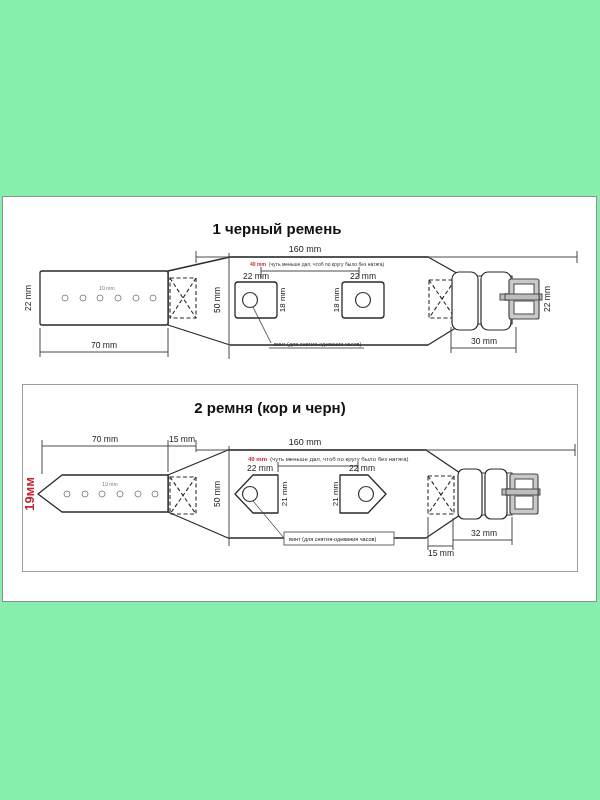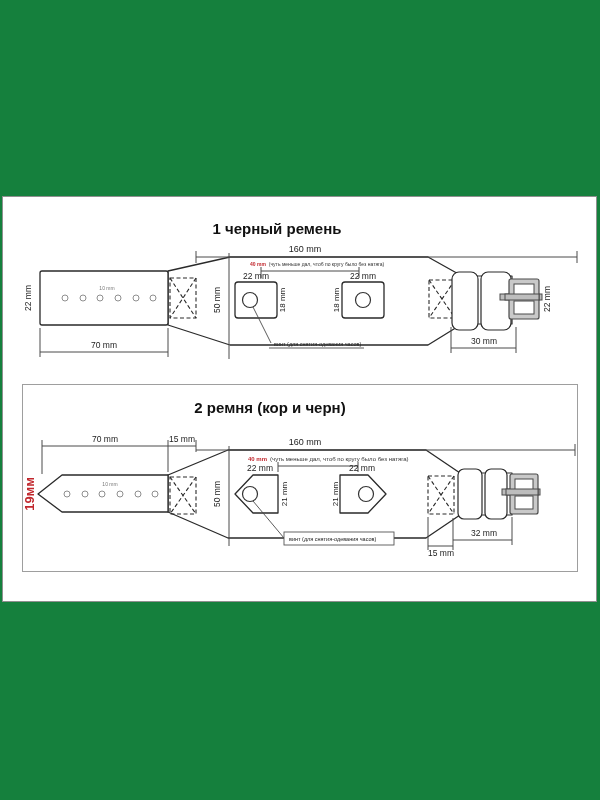--- a/index.html
+++ b/index.html
@@ -1,18 +1,18 @@
 <!DOCTYPE html>
 <html><head>
 <meta charset="utf-8">
 <style>
   html,body { margin:0; padding:0; }
   .page {
     position:relative; width:600px; height:800px;
-    background:#15803d; overflow:hidden;
+    background:#86efac; overflow:hidden;
     font-family:"Liberation Sans", sans-serif;
   }
   .panel-outer {
     position:absolute; left:2px; top:196px; width:593px; height:404px;
     background:#ffffff; border:1px solid #8f8f8f;
   }
   .panel-inner {
     position:absolute; left:22px; top:384px; width:554px; height:186px;
     background:#ffffff; border:1px solid #9e9e9e;
   }

